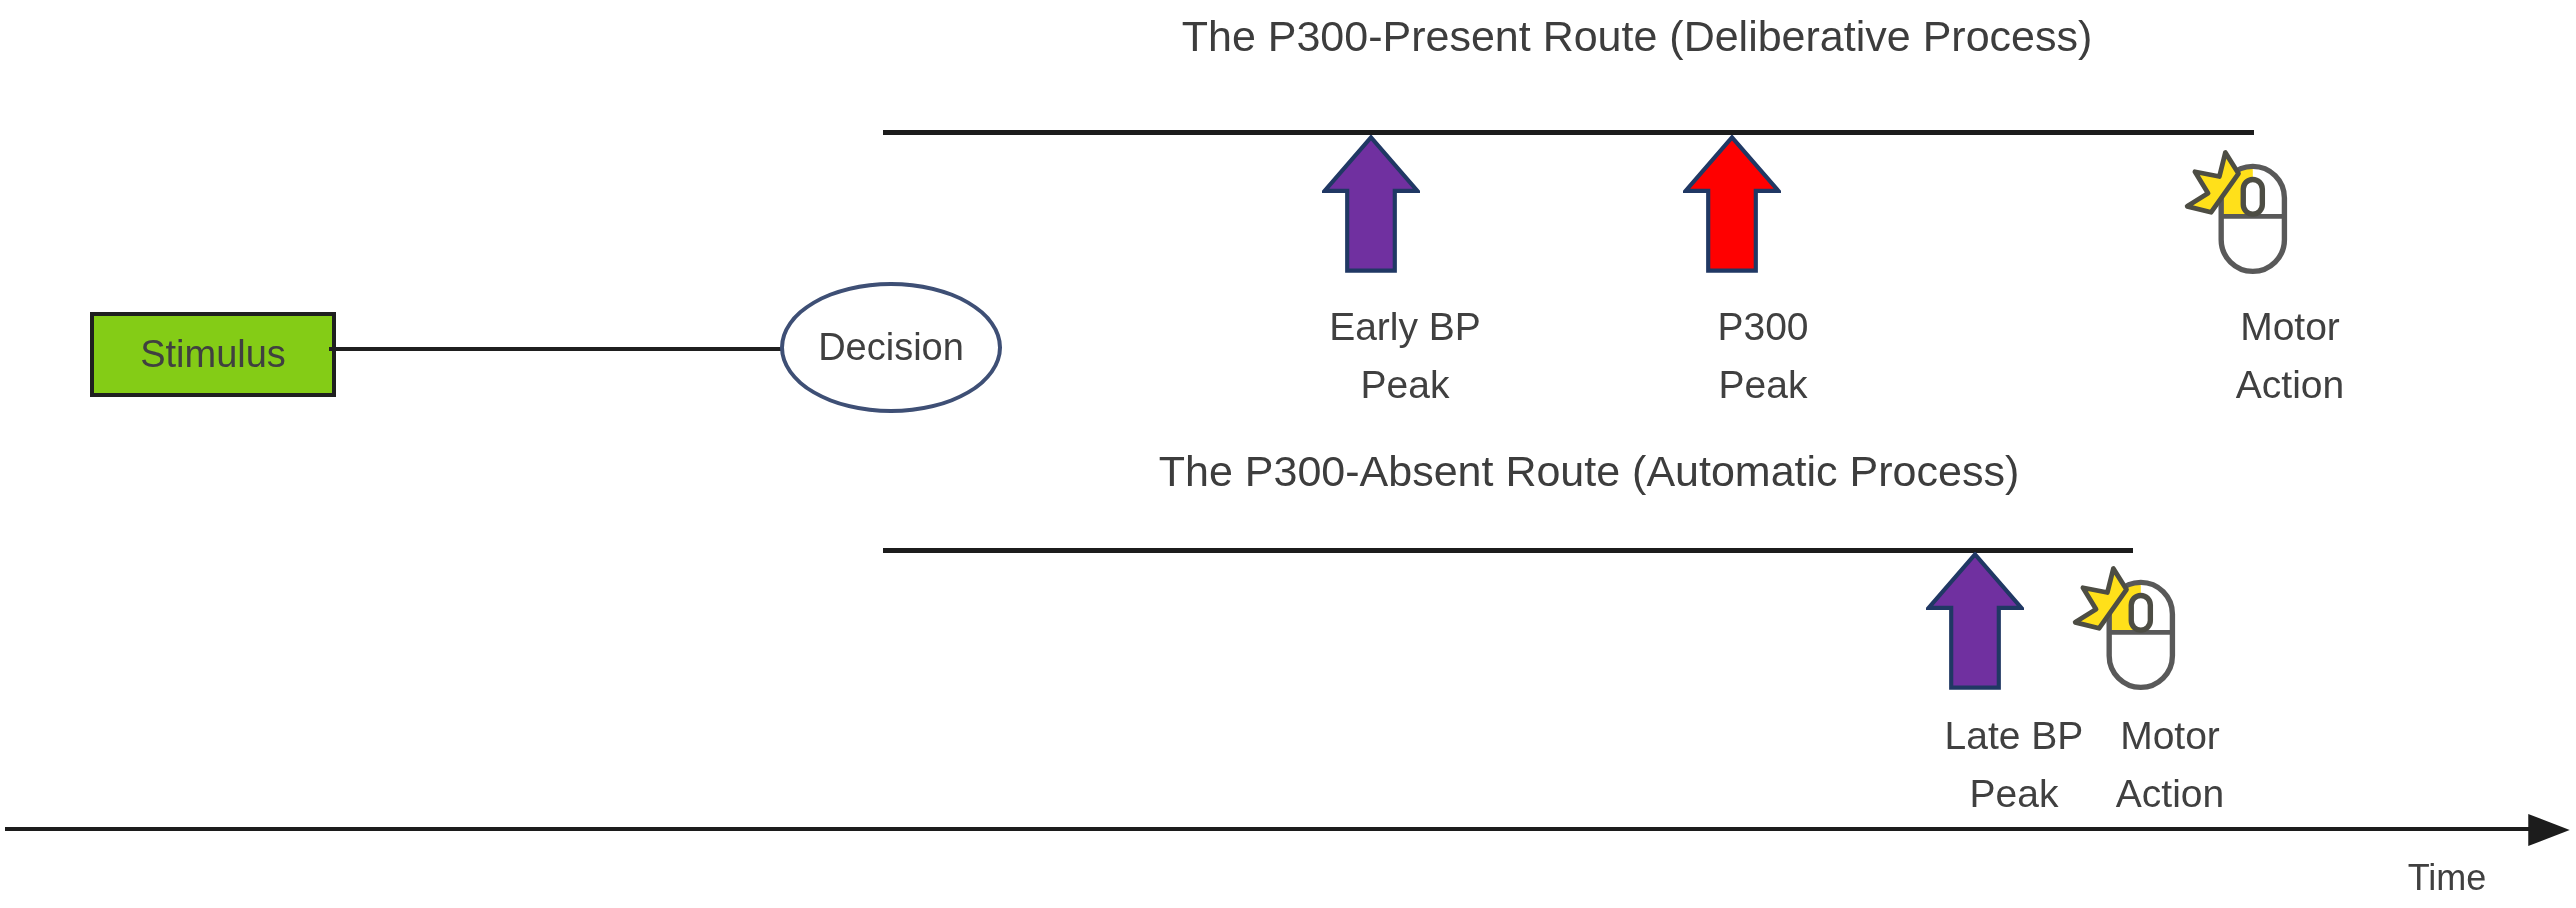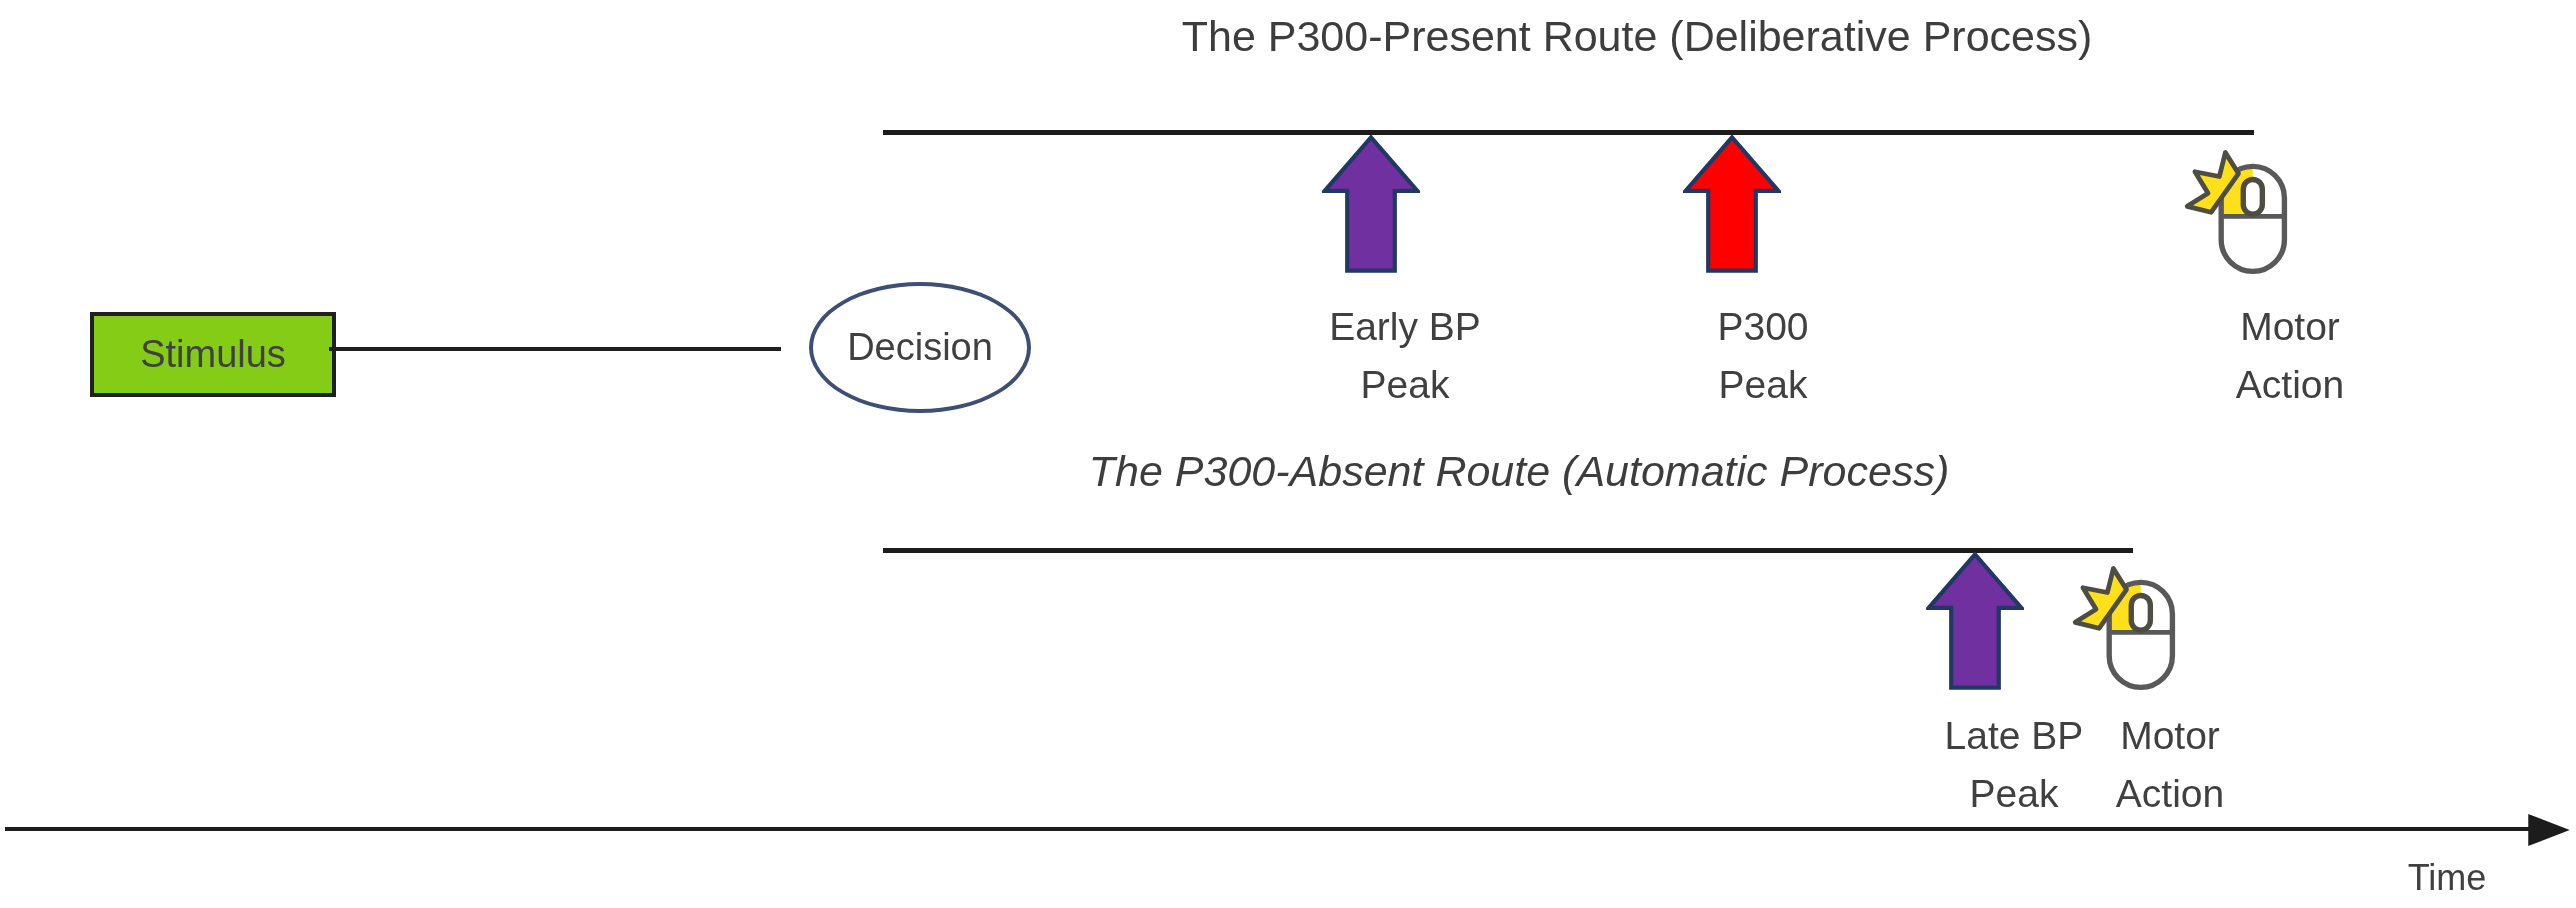--- a/index.html
+++ b/index.html
@@ -47,29 +47,29 @@
     font-size:36px;line-height:48px;
   }
   .axis-line{height:4.2px;background:var(--line);}
   svg{display:block;}
 </style>
 </head>
 <body>
 
 <div class="abs route-title" style="left:1637px;top:10.7px;">The P300-Present Route (Deliberative Process)</div>
 
-<div class="abs route-title" style="left:1519px;top:446px;font-style:italic;">The P300-Absent Route (Automatic Process)</div>
+<div class="abs route-title" style="left:1589px;top:446px;">The P300-Absent Route (Automatic Process)</div>
 
 <div class="abs node-box" style="left:90px;top:312px;">
   <span>Stimulus</span>
 </div>
 
 <div class="abs connector" style="left:329px;top:347px;width:452px;"></div>
 
-<div class="abs node-ellipse" style="left:809px;top:282px;">
+<div class="abs node-ellipse" style="left:780px;top:282px;">
   <span>Decision</span>
 </div>
 
 <div class="abs timeline" style="left:883px;top:130px;width:1371px;"></div>
 
 <svg class="abs" style="left:1322px;top:135px;" width="98" height="138" viewBox="0 0 164 232">
   <path d="M82,4 L160,94 L122,94 L122,228 L42,228 L42,94 L4,94 Z" style="fill:var(--bp-arrow-fill);stroke:var(--arrow-outline);stroke-width:7;stroke-linejoin:miter;"></path>
 </svg>
 
 <svg class="abs" style="left:1683px;top:135px;" width="98" height="138" viewBox="0 0 164 232">

